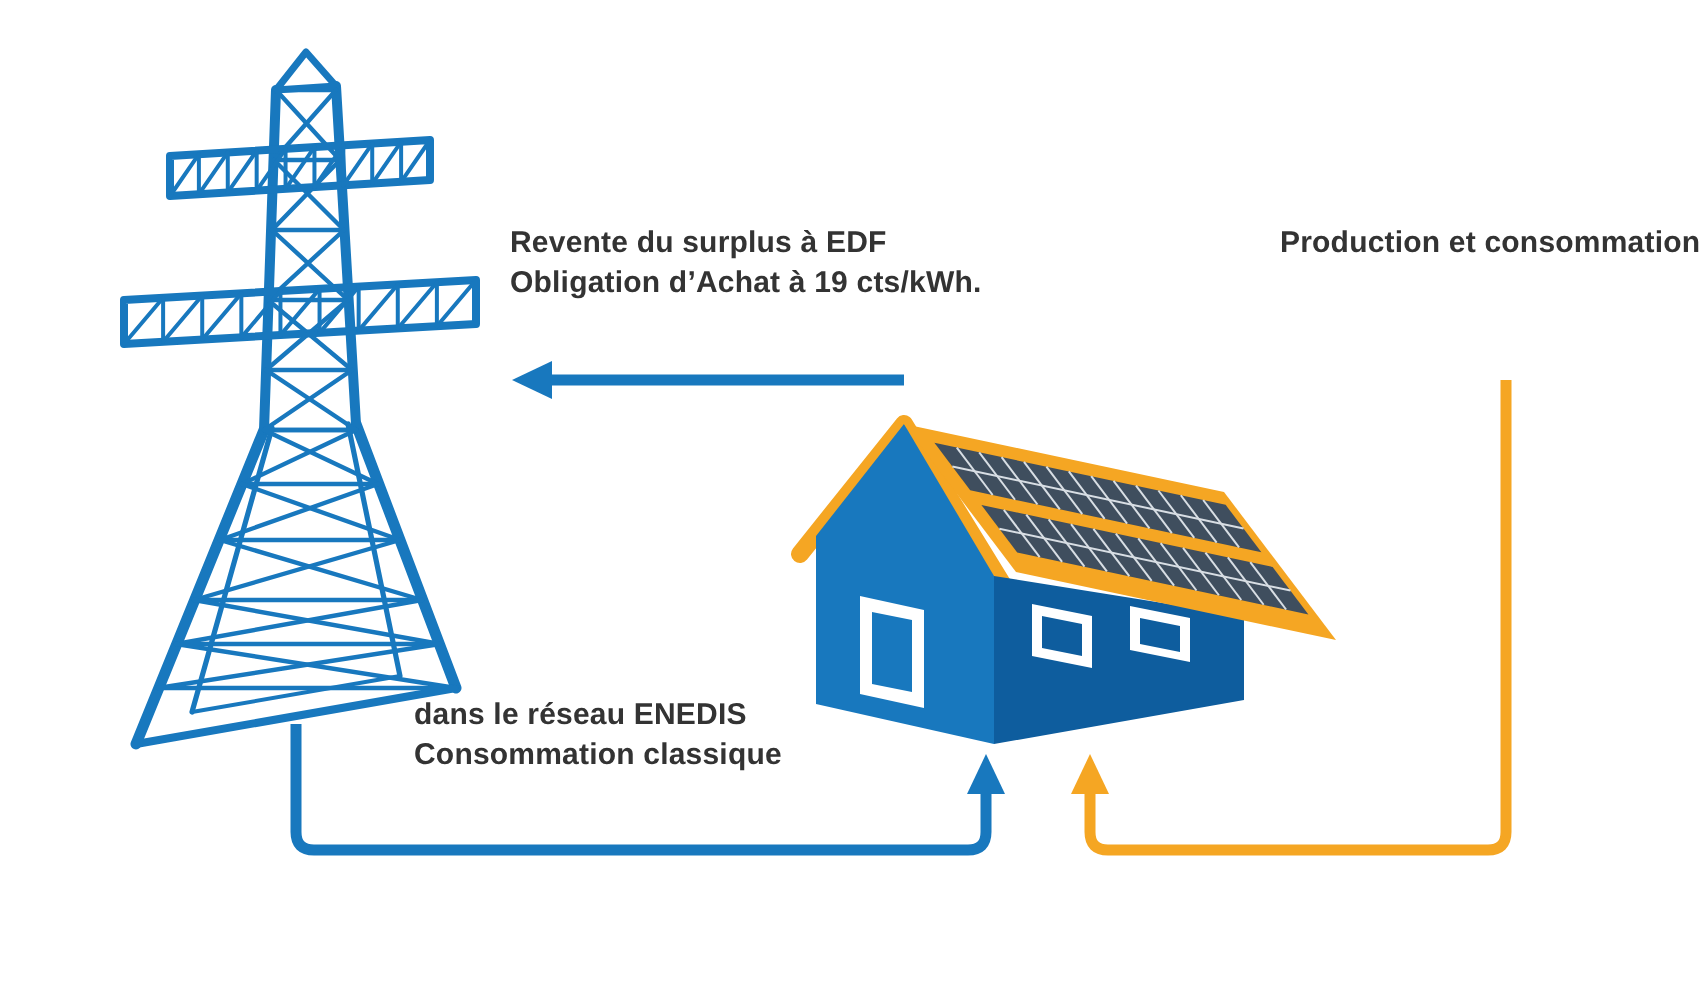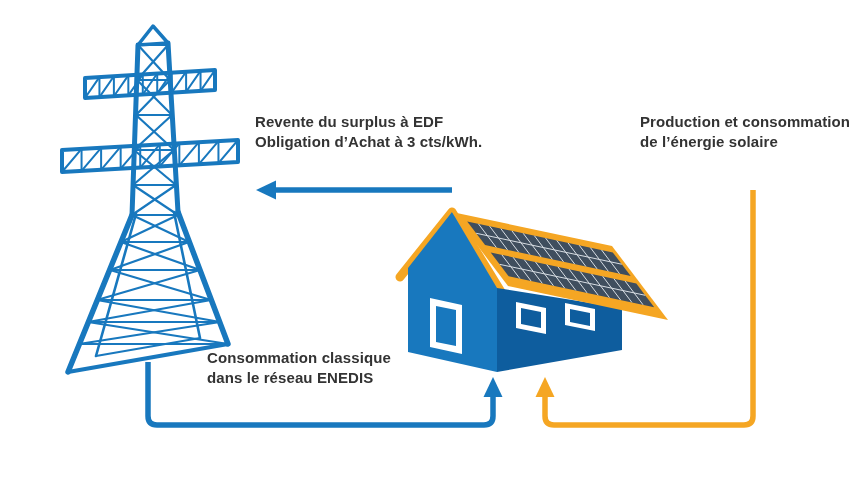--- a/index.html
+++ b/index.html
@@ -177,26 +177,25 @@
     </g>
 
     <g id="arrow-production">
       <path d="M753,190 L753,416 Q753,425 744,425 L554,425 Q545,425 545,416 L545,395" fill="none" stroke="#f5a623" stroke-width="5.5"></path>
       <polygon points="535.5,397 554.5,397 545,377" fill="#f5a623"></polygon>
     </g>
   </svg>
 
   <div class="label" style="left:255px;top:112px">
     <div>Revente du surplus à EDF</div>
-    <div>Obligation d’Achat à 3 cts/kWh.</div>
+    <div>Obligation d’Achat à 19 cts/kWh.</div>
   </div>
 
   <div class="label" style="left:640px;top:112px">
     <div>Production et consommation</div>
-    <div>de l’énergie solaire</div>
   </div>
 
   <div class="label" style="left:207px;top:348px">
+    <div>dans le réseau ENEDIS</div>
     <div>Consommation classique</div>
-    <div>dans le réseau ENEDIS</div>
   </div>
 
 </div>
 
 </body></html>

